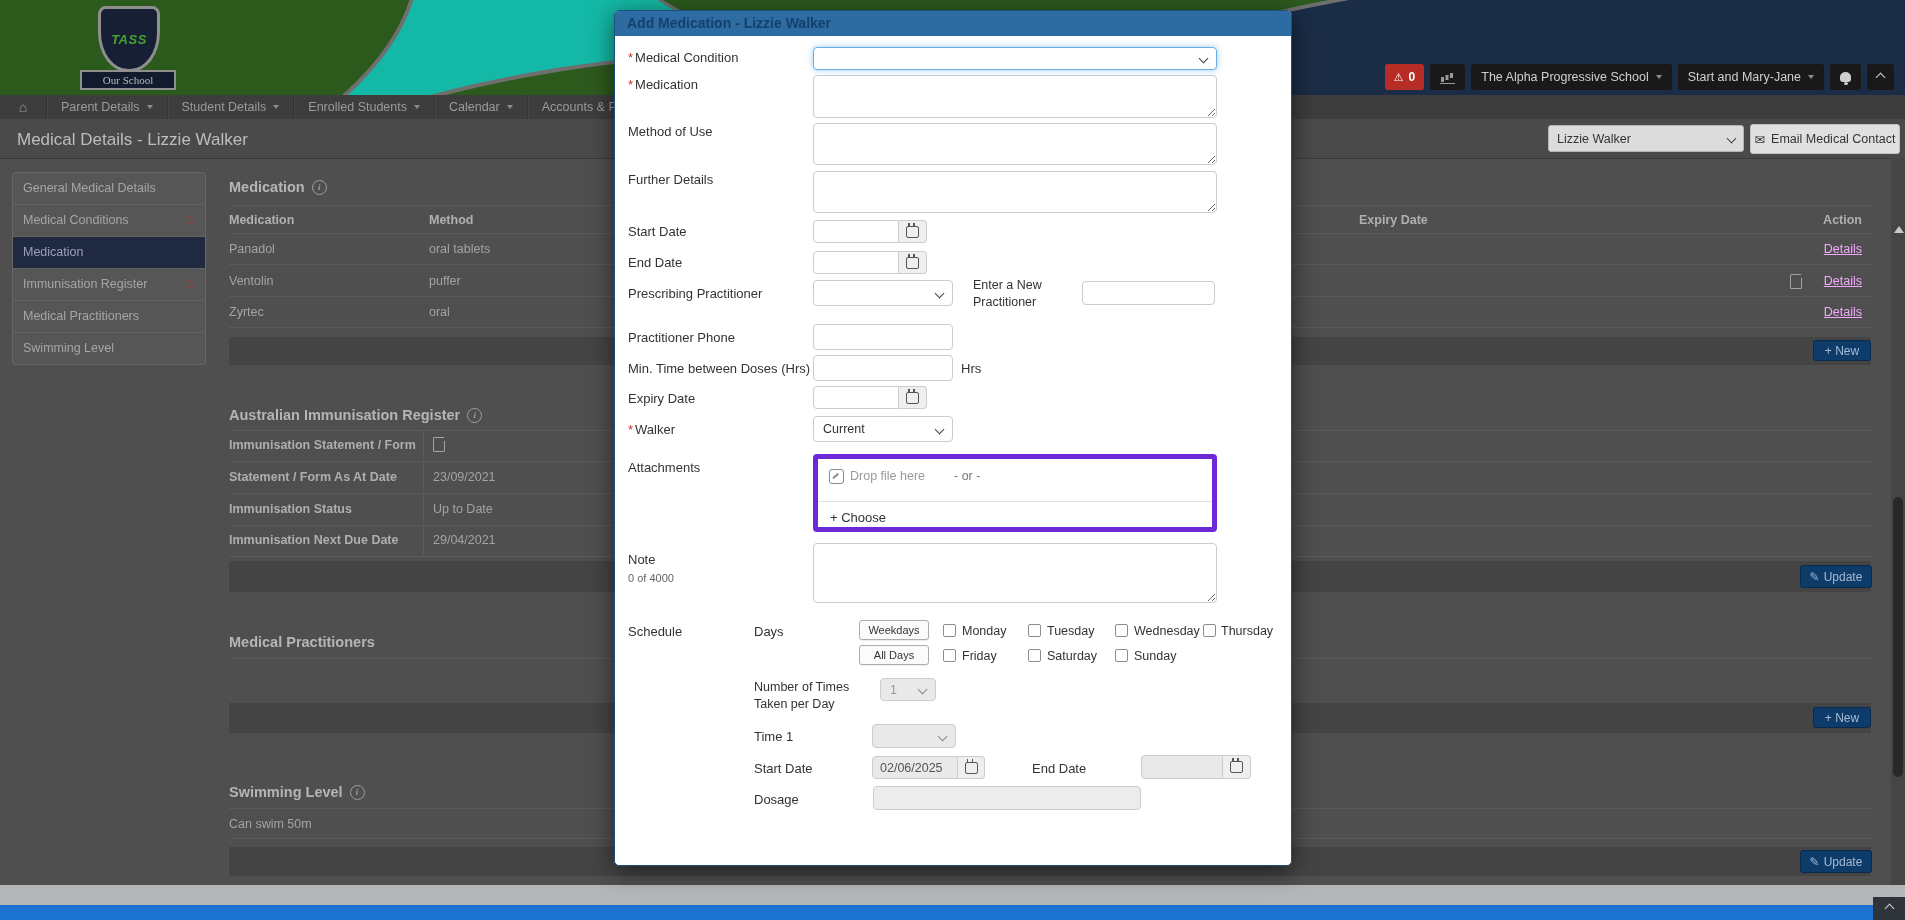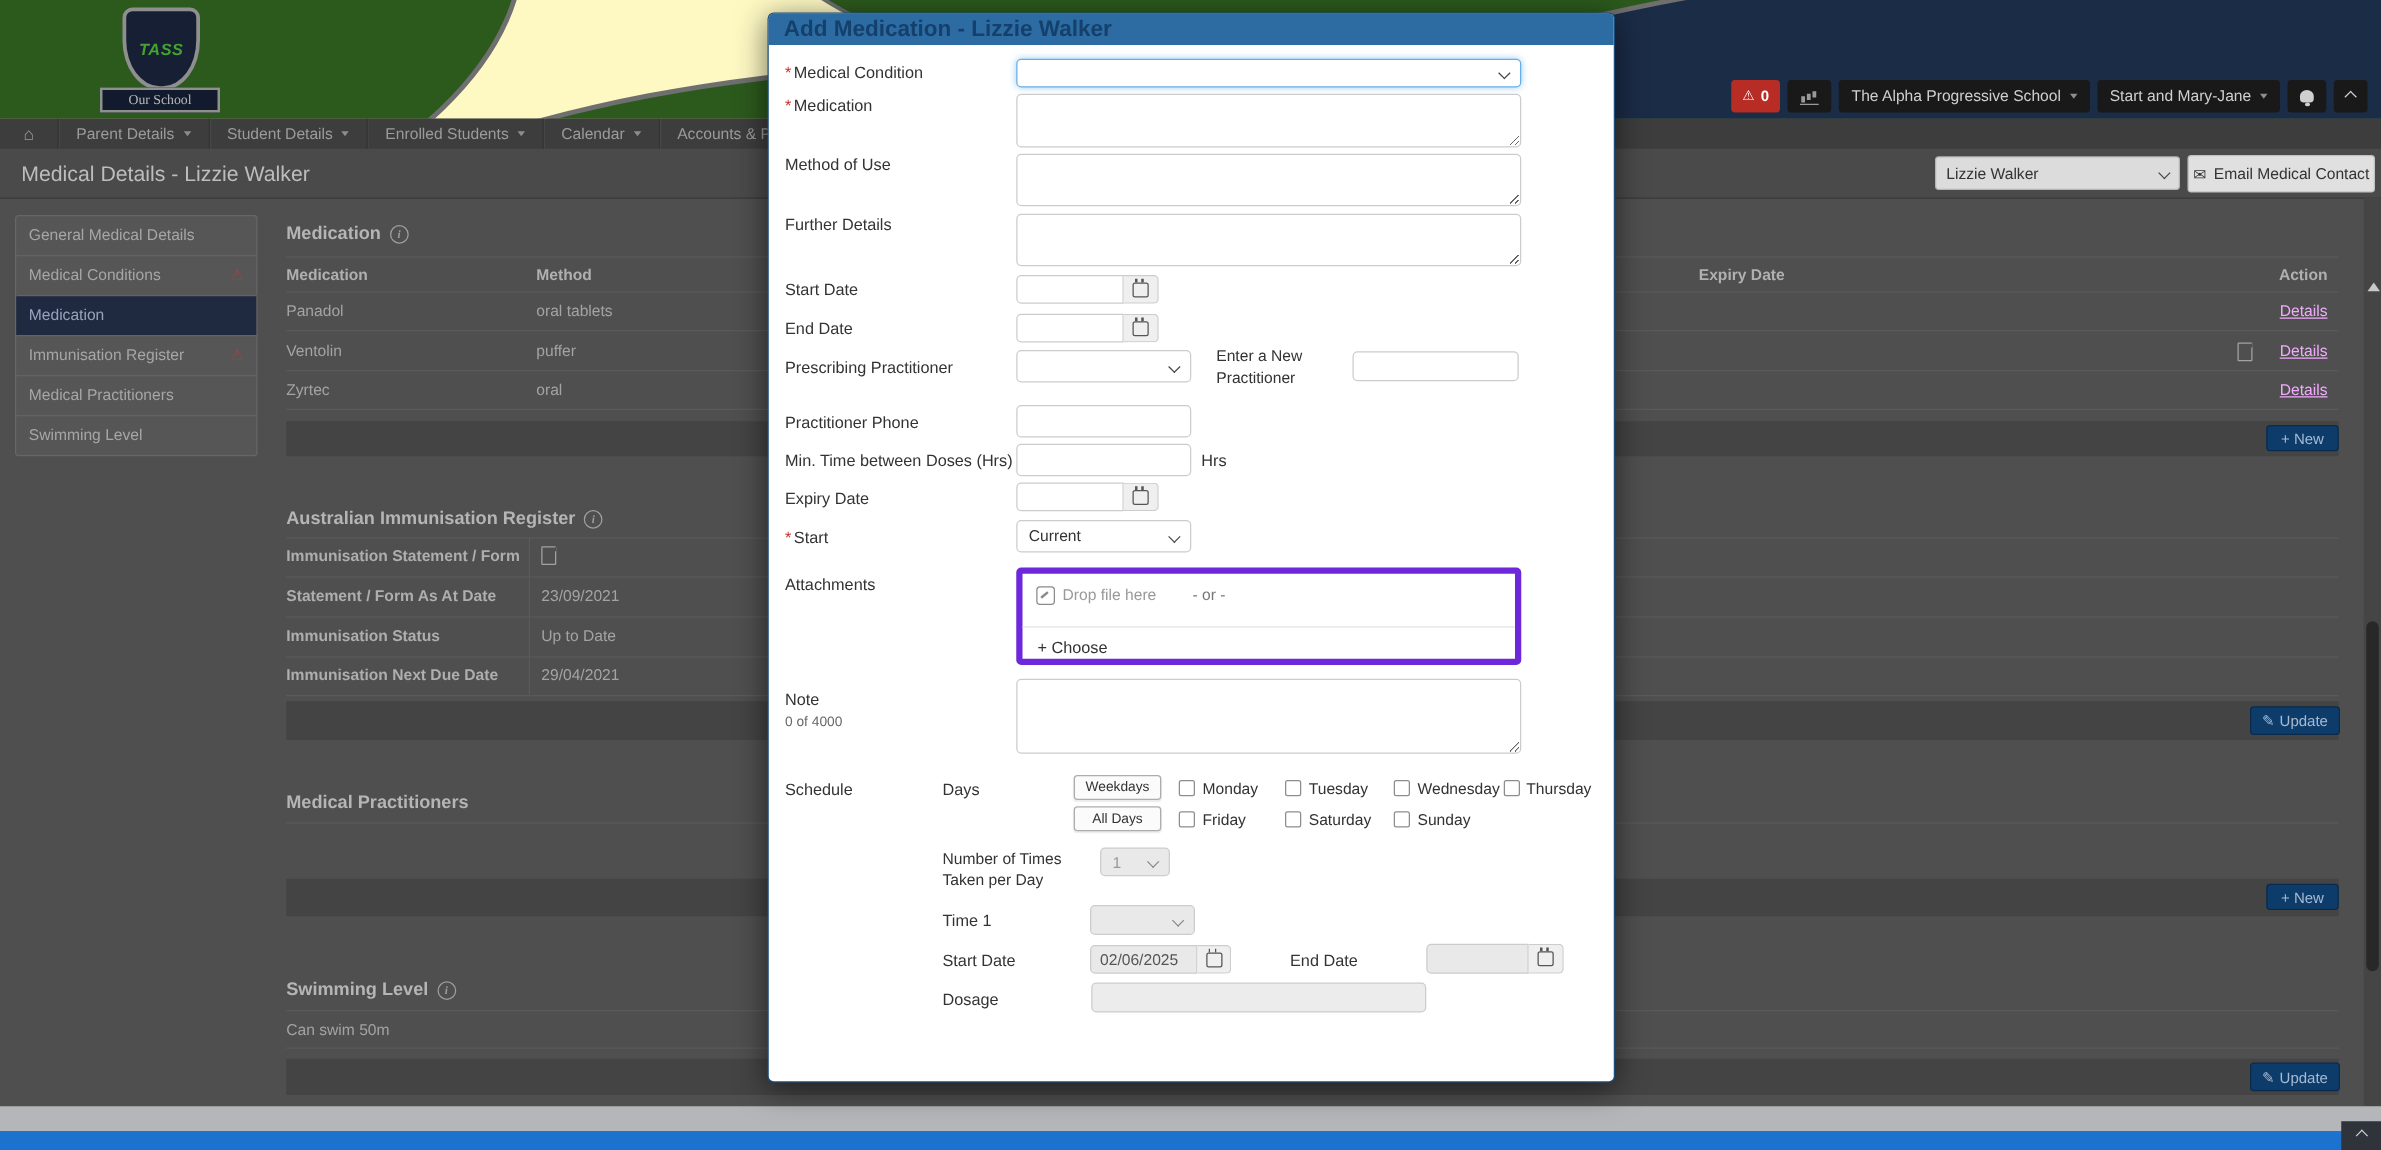--- a/index.html
+++ b/index.html
@@ -1,19 +1,19 @@
 <!DOCTYPE html>
 <html><head>
 <meta charset="utf-8">
 <style>
   html,body{margin:0;padding:0;background:#222;}
   #app{position:relative;width:1905px;height:920px;overflow:hidden;background:#4f4f4f;
        font-family:"Liberation Sans","DejaVu Sans",sans-serif;-webkit-font-smoothing:antialiased;}
   
-  .banner{position:absolute;left:0;top:0;width:1905px;height:95px;background:#fef9c3;overflow:hidden;}
+  .banner{position:absolute;left:0;top:0;width:1905px;height:95px;background:#14b8a6;overflow:hidden;}
   .blob{position:absolute;border-radius:50%;}
   .blob.g1{left:-140px;top:-150px;width:560px;height:330px;background:#2c5a1d;border:4px solid #6f6f6f;transform:rotate(-18deg);}
   .blob.g2{left:600px;top:-190px;width:1560px;height:340px;background:#2c5a1d;border:4px solid #6f6f6f;transform:rotate(4deg);}
   .blob.n1{left:960px;top:-30px;width:1150px;height:280px;background:#1b2c47;border:4px solid #6f6f6f;transform:rotate(-6deg);}
   .blob.g3{left:170px;top:60px;width:900px;height:300px;background:#2c5a1d;border:4px solid #6f6f6f;transform:rotate(-7deg);}
   .crest{position:absolute;left:98px;top:6px;width:56px;height:60px;background:#161f33;
          border:3px solid #8f8f8f;border-radius:8px 8px 48% 48%/8px 8px 60% 60%;
          display:flex;align-items:center;justify-content:center;}
   .crest-text{color:#43a32c;font-weight:bold;font-style:italic;font-size:13px;letter-spacing:.5px;}
   .ribbon{position:absolute;left:80px;top:70px;width:92px;height:16px;background:#121a2d;border:2px solid #8f8f8f;
@@ -68,21 +68,21 @@
   .scroll-thumb{position:absolute;left:2px;top:339px;width:10px;height:280px;background:#282828;border-radius:5px;}
   .scroll-up{position:absolute;left:1894px;top:226px;width:0;height:0;border-left:5px solid transparent;border-right:5px solid transparent;border-bottom:7px solid #c9c9c9;}
   
   .band-gray{position:absolute;left:0;top:885px;width:1905px;height:20px;background:#b4b6b9;}
   .band-blue{position:absolute;left:0;top:905px;width:1905px;height:15px;background:#1c72cf;}
   .corner-box{position:absolute;left:1873px;top:897px;width:32px;height:23px;background:#2f343b;display:flex;align-items:center;justify-content:center;}
   
   .modal{position:absolute;left:614px;top:10px;width:678px;height:856px;background:#fff;border:1px solid #1d4f7c;
       border-radius:5px;box-shadow:0 5px 25px rgba(0,0,0,.55);z-index:10;box-sizing:border-box;}
   .modal-header{position:absolute;left:0;top:0;width:100%;height:25px;background:#2d6ba3;border-radius:4px 4px 0 0;
-      line-height:25px;padding-left:12px;font-size:18px;font-weight:bold;color:#15406b;box-sizing:border-box;}
+      line-height:25px;padding-left:12px;font-size:14px;font-weight:bold;color:#15406b;box-sizing:border-box;}
   .mlabel{position:absolute;font-size:13px;color:#333;}
   .req{color:#c9302c;margin-right:2px;}
   .minput{position:absolute;border:1px solid #ccc;border-radius:4px;background:#fff;box-sizing:border-box;
       font-size:12.5px;color:#333;padding:0 6px;font-family:inherit;}
   .minput.dis{background:#ececec;color:#555;}
   .mtextarea{position:absolute;border:1px solid #ccc;border-radius:4px;background:#fff;box-sizing:border-box;resize:vertical;
       font-family:inherit;font-size:12.5px;padding:4px 6px;}
   .msel{position:absolute;border:1px solid #ccc;border-radius:4px;background:#fff;box-sizing:border-box;
       display:flex;align-items:center;justify-content:space-between;padding:0 9px;font-size:12.5px;color:#333;}
   .msel.focus{border-color:#66afe9;box-shadow:0 0 6px rgba(102,175,233,.65);}
@@ -349,21 +349,21 @@
     <input class="minput" style="left: 198px; top: 344px; width: 140px; height: 26px;" readonly="">
     <div class="mlabel" style="left:346px;top:350px;">Hrs</div>
 
     <div class="mlabel" style="left:13px;top:380px;">Expiry Date</div>
     <div class="dategrp-input" style="left:198px;top:375px;width:86px;height:23px;"></div>
     <div class="cal-btn" style="left:284px;top:375px;width:28px;height:23px;">
       <span class="cal-icon"></span>
     </div>
 
     <div class="mlabel" style="left:13px;top:411px;">
-      <span class="req">*</span><span>Start</span>
+      <span class="req">*</span><span>Walker</span>
     </div>
     <div class="msel" style="left:198px;top:405px;width:140px;height:26px;">
       <span>Current</span>
         <span class="chev"></span>
     </div>
 
     <div class="mlabel" style="left:13px;top:449px;">Attachments</div>
     <div class="attach-box" style="left:198px;top:443px;width:404px;height:78px;">
       <span class="drop-icon" style="position:absolute;left:11px;top:10px;"></span>
       <span style="position:absolute;left:32px;top:10px;font-size:12.5px;color:#999;">Drop file here</span>

